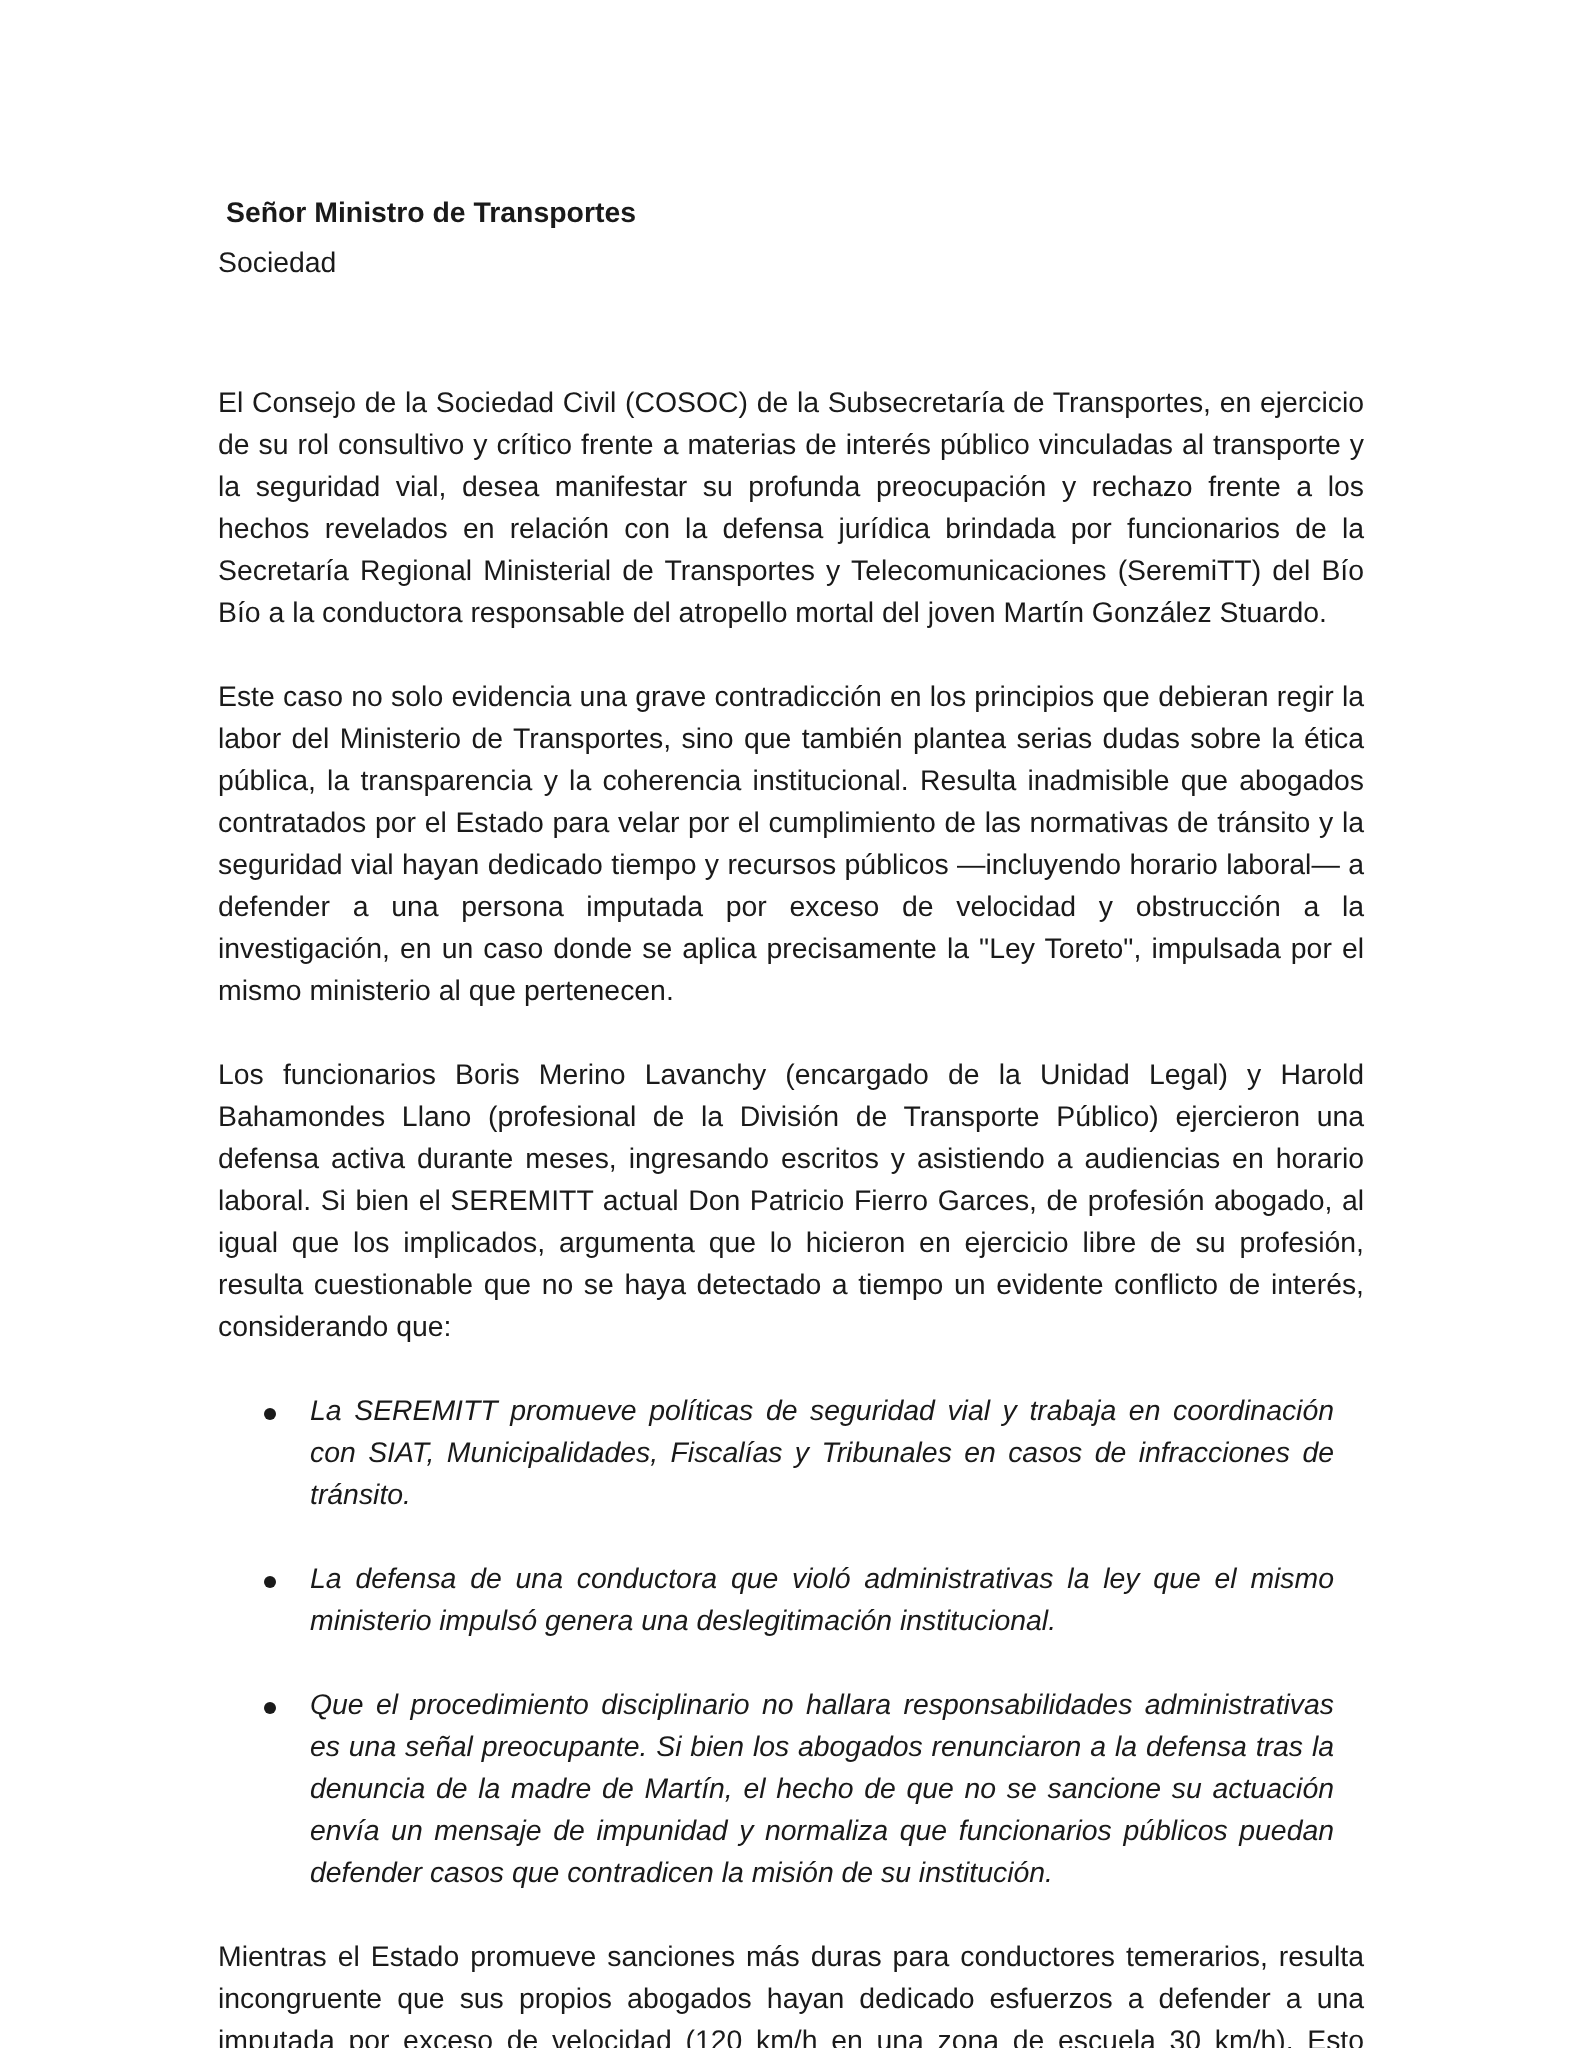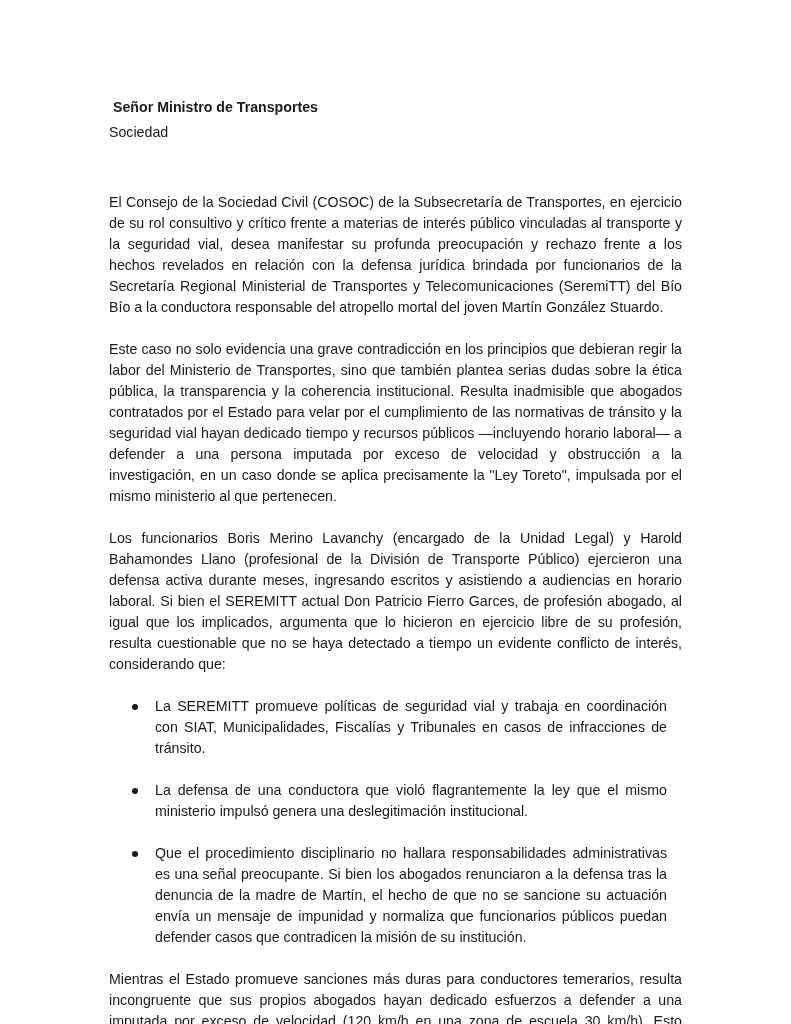--- a/index.html
+++ b/index.html
@@ -8,21 +8,21 @@
     font-family: "Liberation Sans", "DejaVu Sans", sans-serif;
     color: #1a1a1a;
   }
   .page {
     position: absolute; left: 109px; top: 93px; width: 573px;
     font-size: 14.2px; line-height: 21px;
   }
   .salutation-title { font-weight: bold; margin: 4px; }
   .salutation-sub { margin: 0 0 49px 0; }
   p.para { margin: 0 0 21px 0; text-align: justify; }
-  ul.bullets { list-style: none; margin: 0 15px 21px 0; padding: 0; }
+  ul.bullets { list-style: none; margin: 0 15px 21px 0; padding: 0; font-style: italic; }
   ul.bullets li { position: relative; padding-left: 46px; margin-bottom: 21px; text-align: justify; }
   ul.bullets li:last-child { margin-bottom: 21px; }
   .bullet-dot {
     position: absolute; left: 23px; top: 8px; width: 6px; height: 6px;
     border-radius: 50%; background: #1a1a1a;
   }
 </style>
 </head>
 <body>
 
@@ -34,21 +34,21 @@
   <p class="para">Este caso no solo evidencia una grave contradicción en los principios que debieran regir la labor del Ministerio de Transportes, sino que también plantea serias dudas sobre la ética pública, la transparencia y la coherencia institucional. Resulta inadmisible que abogados contratados por el Estado para velar por el cumplimiento de las normativas de tránsito y la seguridad vial hayan dedicado tiempo y recursos públicos —incluyendo horario laboral— a defender a una persona imputada por exceso de velocidad y obstrucción a la investigación, en un caso donde se aplica precisamente la "Ley Toreto", impulsada por el mismo ministerio al que pertenecen.</p>
   <p class="para">Los funcionarios Boris Merino Lavanchy (encargado de la Unidad Legal) y Harold Bahamondes Llano (profesional de la División de Transporte Público) ejercieron una defensa activa durante meses, ingresando escritos y asistiendo a audiencias en horario laboral. Si bien el SEREMITT actual Don Patricio Fierro Garces, de profesión abogado, al igual que los implicados, argumenta que lo hicieron en ejercicio libre de su profesión, resulta cuestionable que no se haya detectado a tiempo un evidente conflicto de interés, considerando que:</p>
 
   <ul class="bullets">
     <li>
       <span class="bullet-dot"></span>
       <span>La SEREMITT promueve políticas de seguridad vial y trabaja en coordinación con SIAT, Municipalidades, Fiscalías y Tribunales en casos de infracciones de tránsito.</span>
     </li>
     <li>
       <span class="bullet-dot"></span>
-      <span>La defensa de una conductora que violó flagrantemente la ley que el mismo ministerio impulsó genera una deslegitimación institucional.</span>
+      <span>La defensa de una conductora que violó administrativas la ley que el mismo ministerio impulsó genera una deslegitimación institucional.</span>
     </li>
     <li>
       <span class="bullet-dot"></span>
       <span>Que el procedimiento disciplinario no hallara responsabilidades administrativas es una señal preocupante. Si bien los abogados renunciaron a la defensa tras la denuncia de la madre de Martín, el hecho de que no se sancione su actuación envía un mensaje de impunidad y normaliza que funcionarios públicos puedan defender casos que contradicen la misión de su institución.</span>
     </li>
   </ul>
 
   <p class="para">Mientras el Estado promueve sanciones más duras para conductores temerarios, resulta incongruente que sus propios abogados hayan dedicado esfuerzos a defender a una imputada por exceso de velocidad (120 km/h en una zona de escuela 30 km/h). Esto socava</p>
 </div>
 

